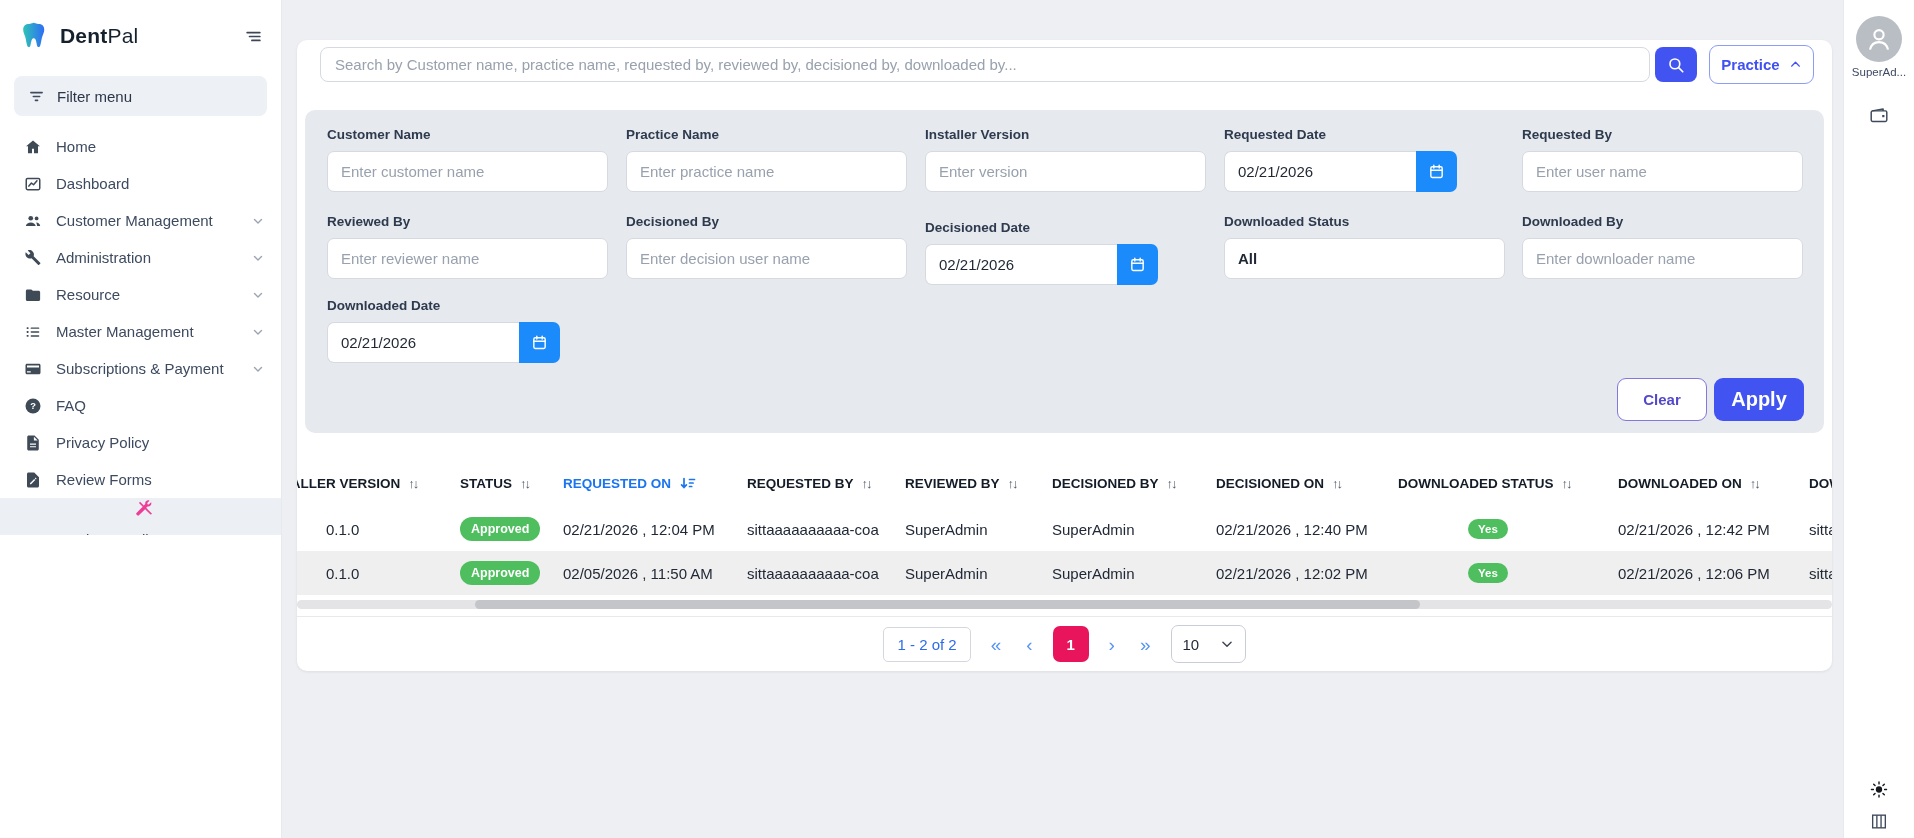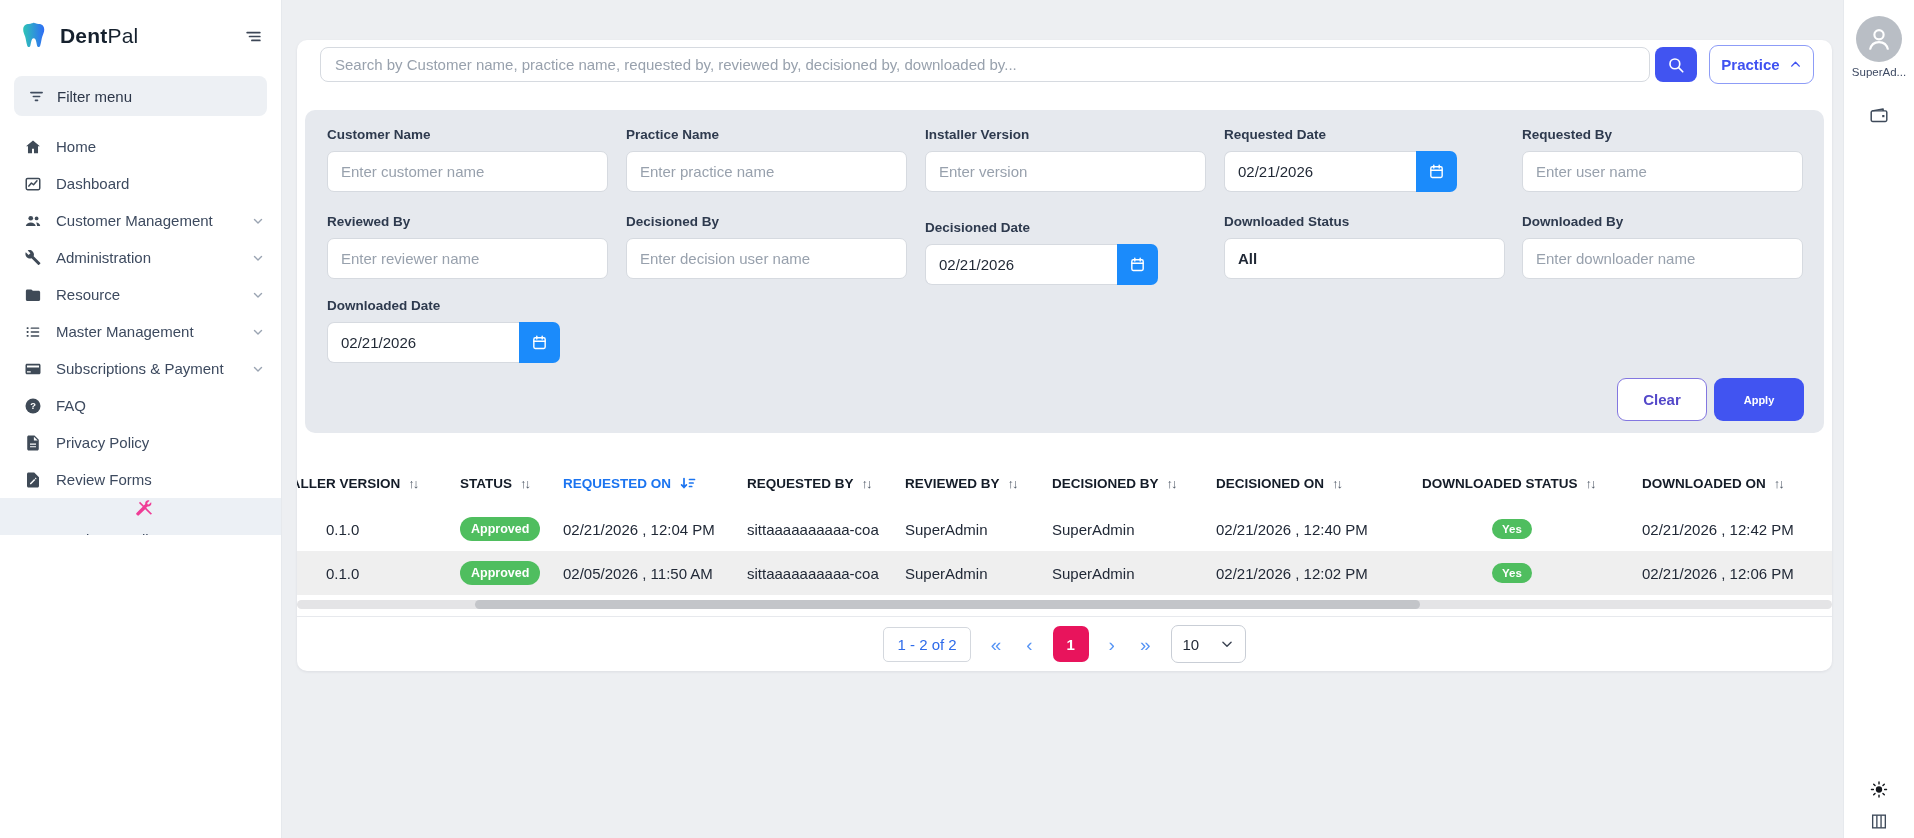--- a/index.html
+++ b/index.html
@@ -48,34 +48,34 @@
   .fpanel { position:absolute; left:8px; top:70px; width:1519px; height:323px; background:#e6e9ee; border-radius:10px; }
   .ffield { position:absolute; }
   .flabel { font-size:13.5px; font-weight:700; color:#2e3a4e; margin-bottom:9px; }
   .ftext { width:281px; height:41px; background:#fff; border:1px solid #d6dae0; border-radius:7px; padding:0 13px; font-size:15px; color:#1f2734; font-family:inherit; }
   .ftext::placeholder { color:#98a1ad; }
   .fdate { display:flex; width:233px; height:41px; cursor:pointer;text-align:right; }
   .fdate .dval { flex:1; background:#fff; border:1px solid #d6dae0; border-right:none; border-radius:7px 0 0 7px; display:flex; align-items:center; padding:0 13px; font-size:15px; color:#1f2734; }
   .fdate .dbtn { width:41px; background:#1b8bfb; border:none; border-radius:0 7px 7px 0; color:#fff; display:flex; align-items:center; justify-content:center; cursor:pointer; }
   .fselect { width:281px; height:41px; background:#fff; border:1px solid #d6dae0; border-radius:7px; display:flex; align-items:center; padding:0 13px; font-size:15px; font-weight:600; color:#1f2734; cursor:pointer; }
   .clear-btn { position:absolute; left:1304px; top:268px; width:90px; height:43px; background:#fff; border:1px solid #8377e0; border-radius:9px; color:#5348c9; font-weight:700; font-size:15px; cursor:pointer; font-family:inherit;margin-left:8px; }
-  .apply-btn { position:absolute; left:1409px; top:268px; width:90px; height:43px; background:#4154f1; border:none; border-radius:9px; color:#fff; font-weight:700; font-size:11px; cursor:pointer; font-family:inherit; }
+  .apply-btn { position:absolute; left:1409px; top:268px; width:90px; height:43px; background:#4154f1; border:none; border-radius:9px; color:#fff; font-weight:700; font-size:20px; cursor:pointer; font-family:inherit; }
 
   
   .tclip { position:absolute; left:0; top:420px; width:1535px; height:152px; overflow:hidden; }
   .trow { display:flex; margin-left:-38px; width:1755px; align-items:center; }
   .thead { height:47px; }
   .thead .tcell { font-size:13.5px; font-weight:700; color:#141c28; display:flex; align-items:center; gap:8px; cursor:pointer; white-space:nowrap; }
   .thead .tcell.sort-active .hlabel { color:#1b74f0; }
   .sorticon { font-size:13px; color:#4b5563; letter-spacing:-2px; }
   .tbody-row { height:44px; font-size:15px; color:#212937; }
   .tbody-row.alt { background:#efefef; }
   .tcell { flex:0 0 auto; overflow:hidden; white-space:nowrap; }
   .c0{width:201px; padding-left:2px;} .c1{width:103px;} .c2{width:184px;} .c3{width:158px;} .c4{width:147px;}
-  .c5{width:164px;} .c6{width:206px;} .c7{width:220px;} .c8{width:191px;} .c9{width:200px;}
+  .c5{width:164px;} .c6{width:182px;} .c7{width:220px;} .c8{width:191px;} .c9{width:200px;}
   .tbody-row .c0 { padding-left:67px; }
   .tbody-row .c7 { padding-left:70px; }
   .badge-pill { display:inline-block; background:#4fbe5f; color:#fff; font-size:12.5px; font-weight:700; padding:5px 11px; border-radius:14px; }
   .badge-sm { display:inline-block; background:#4fbe5f; color:#fff; font-size:11.5px; font-weight:700; padding:4px 10px; border-radius:10px; }
 
   .hscroll { position:absolute; left:0; top:560px; width:1535px; height:9px; background:#e4e4e6; border-radius:5px; }
   .hthumb { position:absolute; left:178px; top:0; width:945px; height:9px; background:#c3c5c9; border-radius:5px; cursor:grab; }
 
   
   .pagi { position:absolute; left:0; top:576px; width:1535px; height:55px; border-top:1px solid #e7e9ed; display:flex; align-items:center; justify-content:center; gap:15px; }

